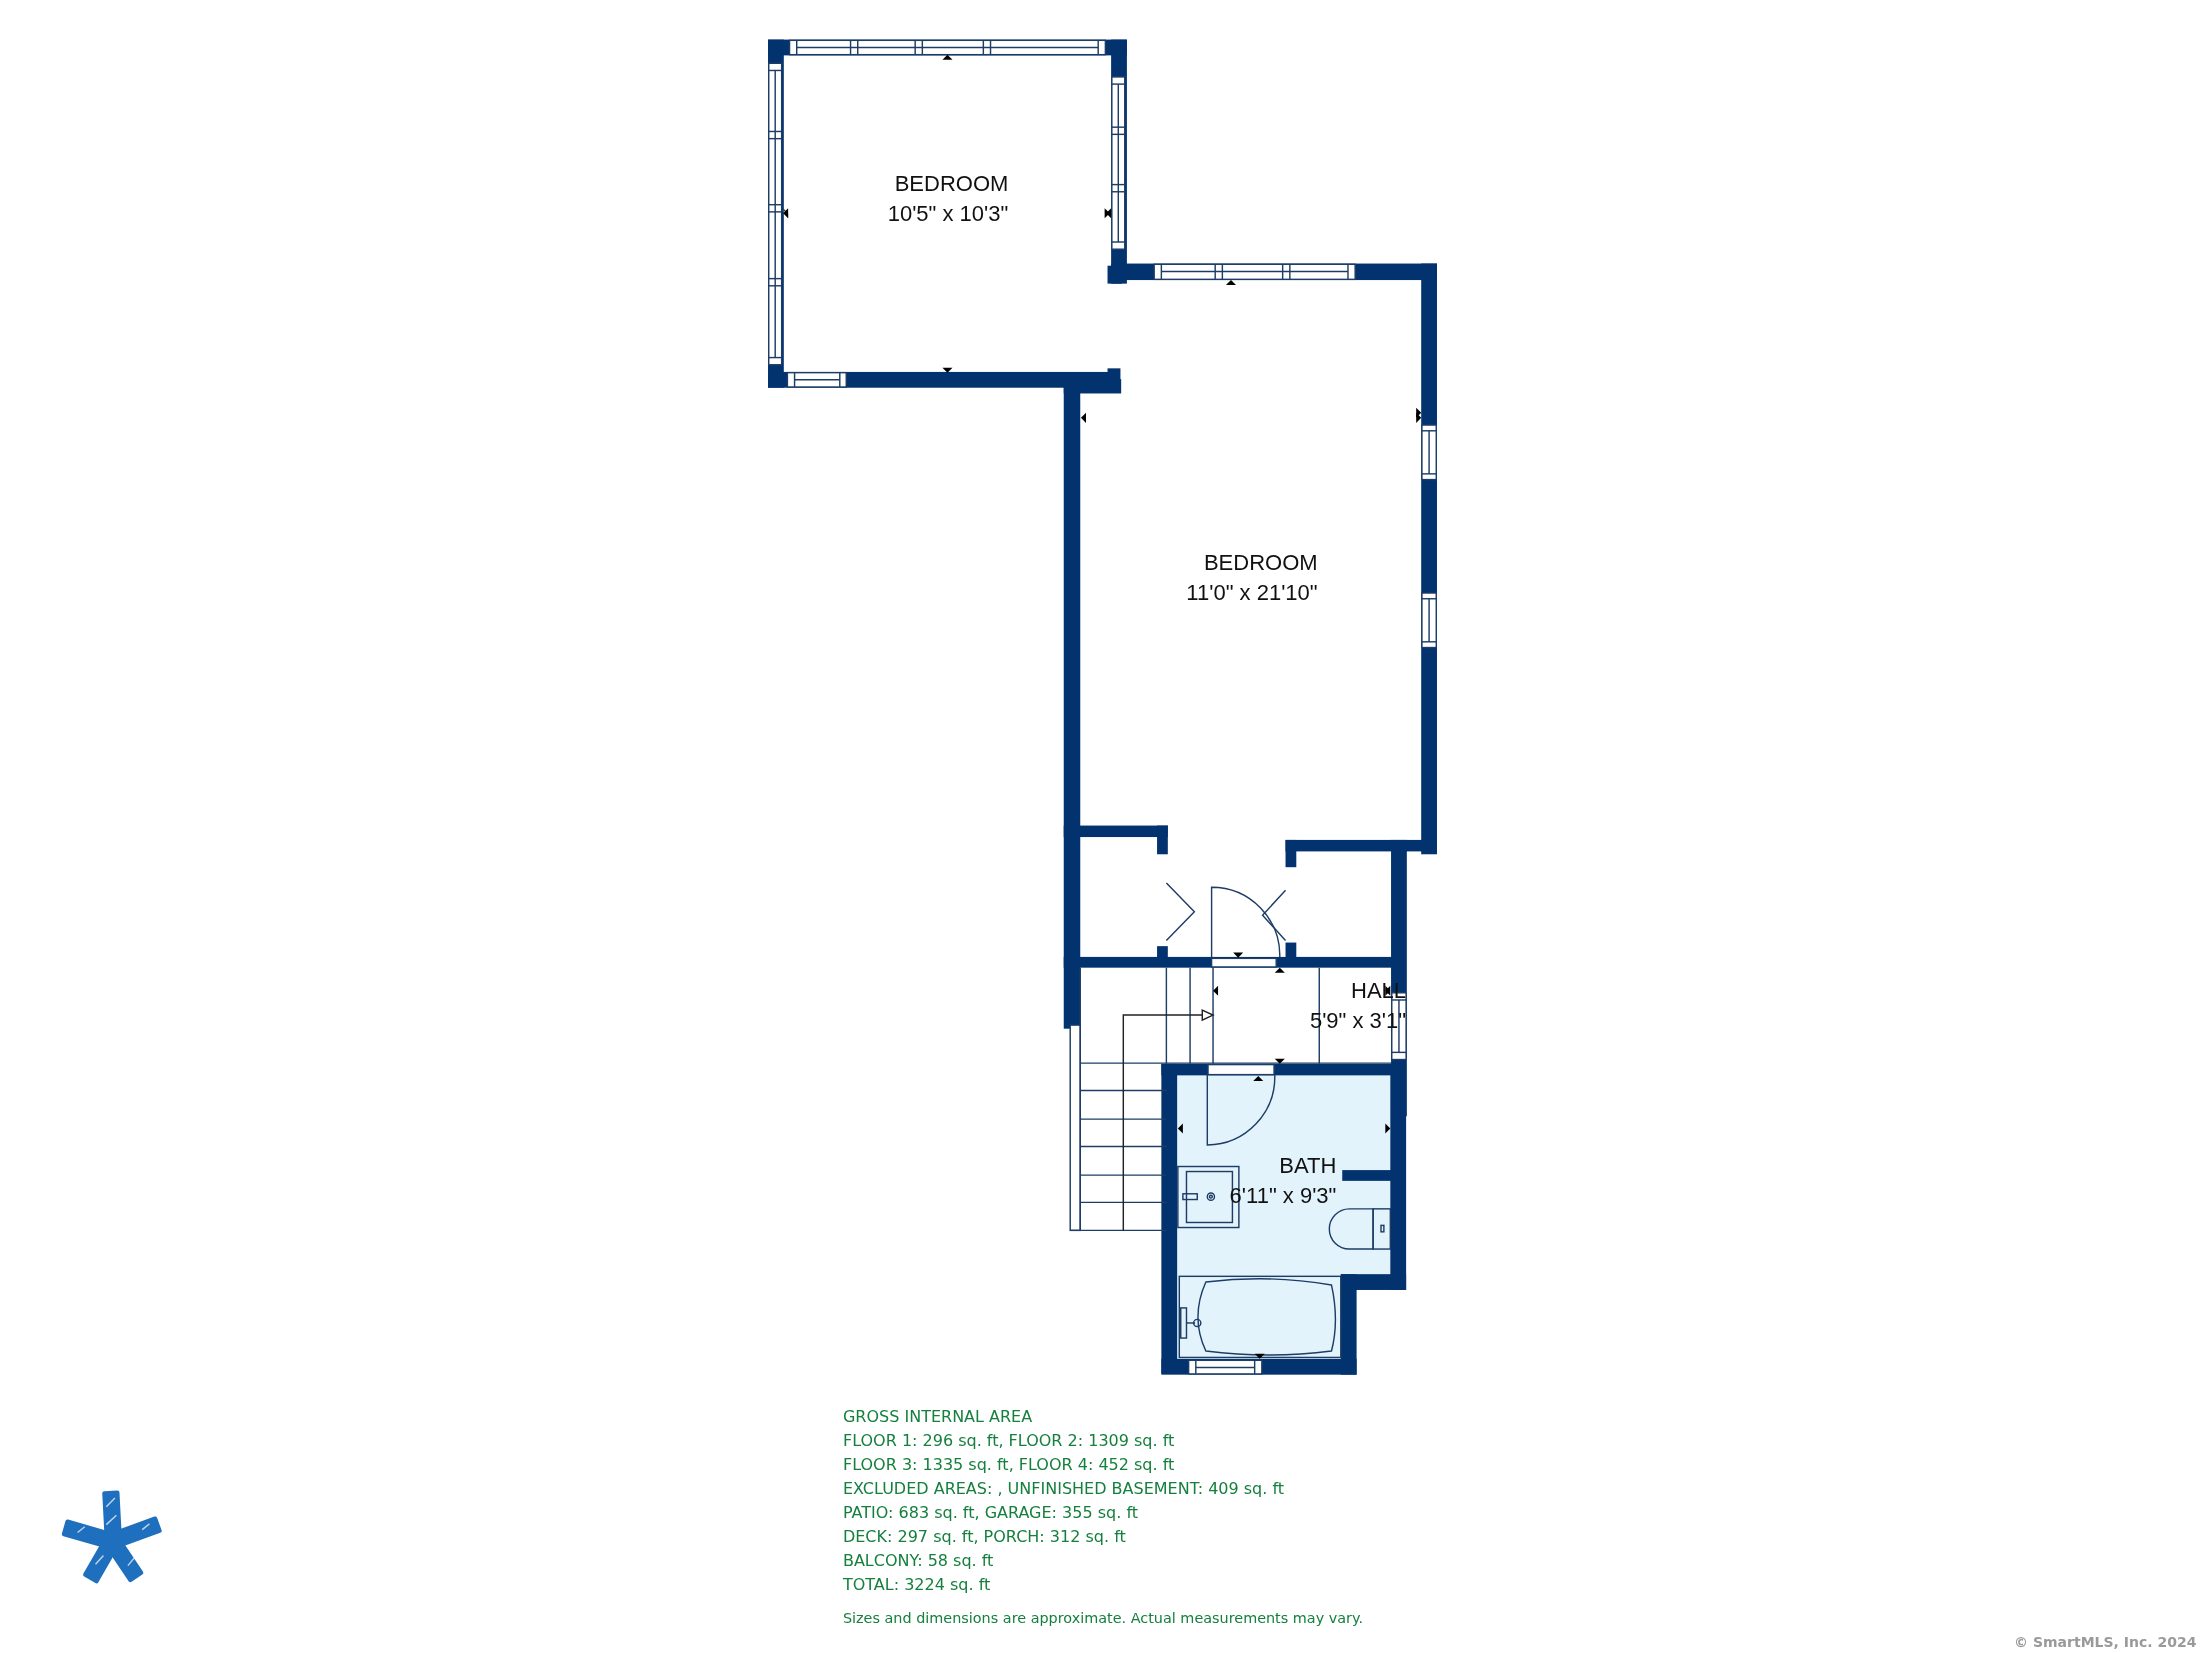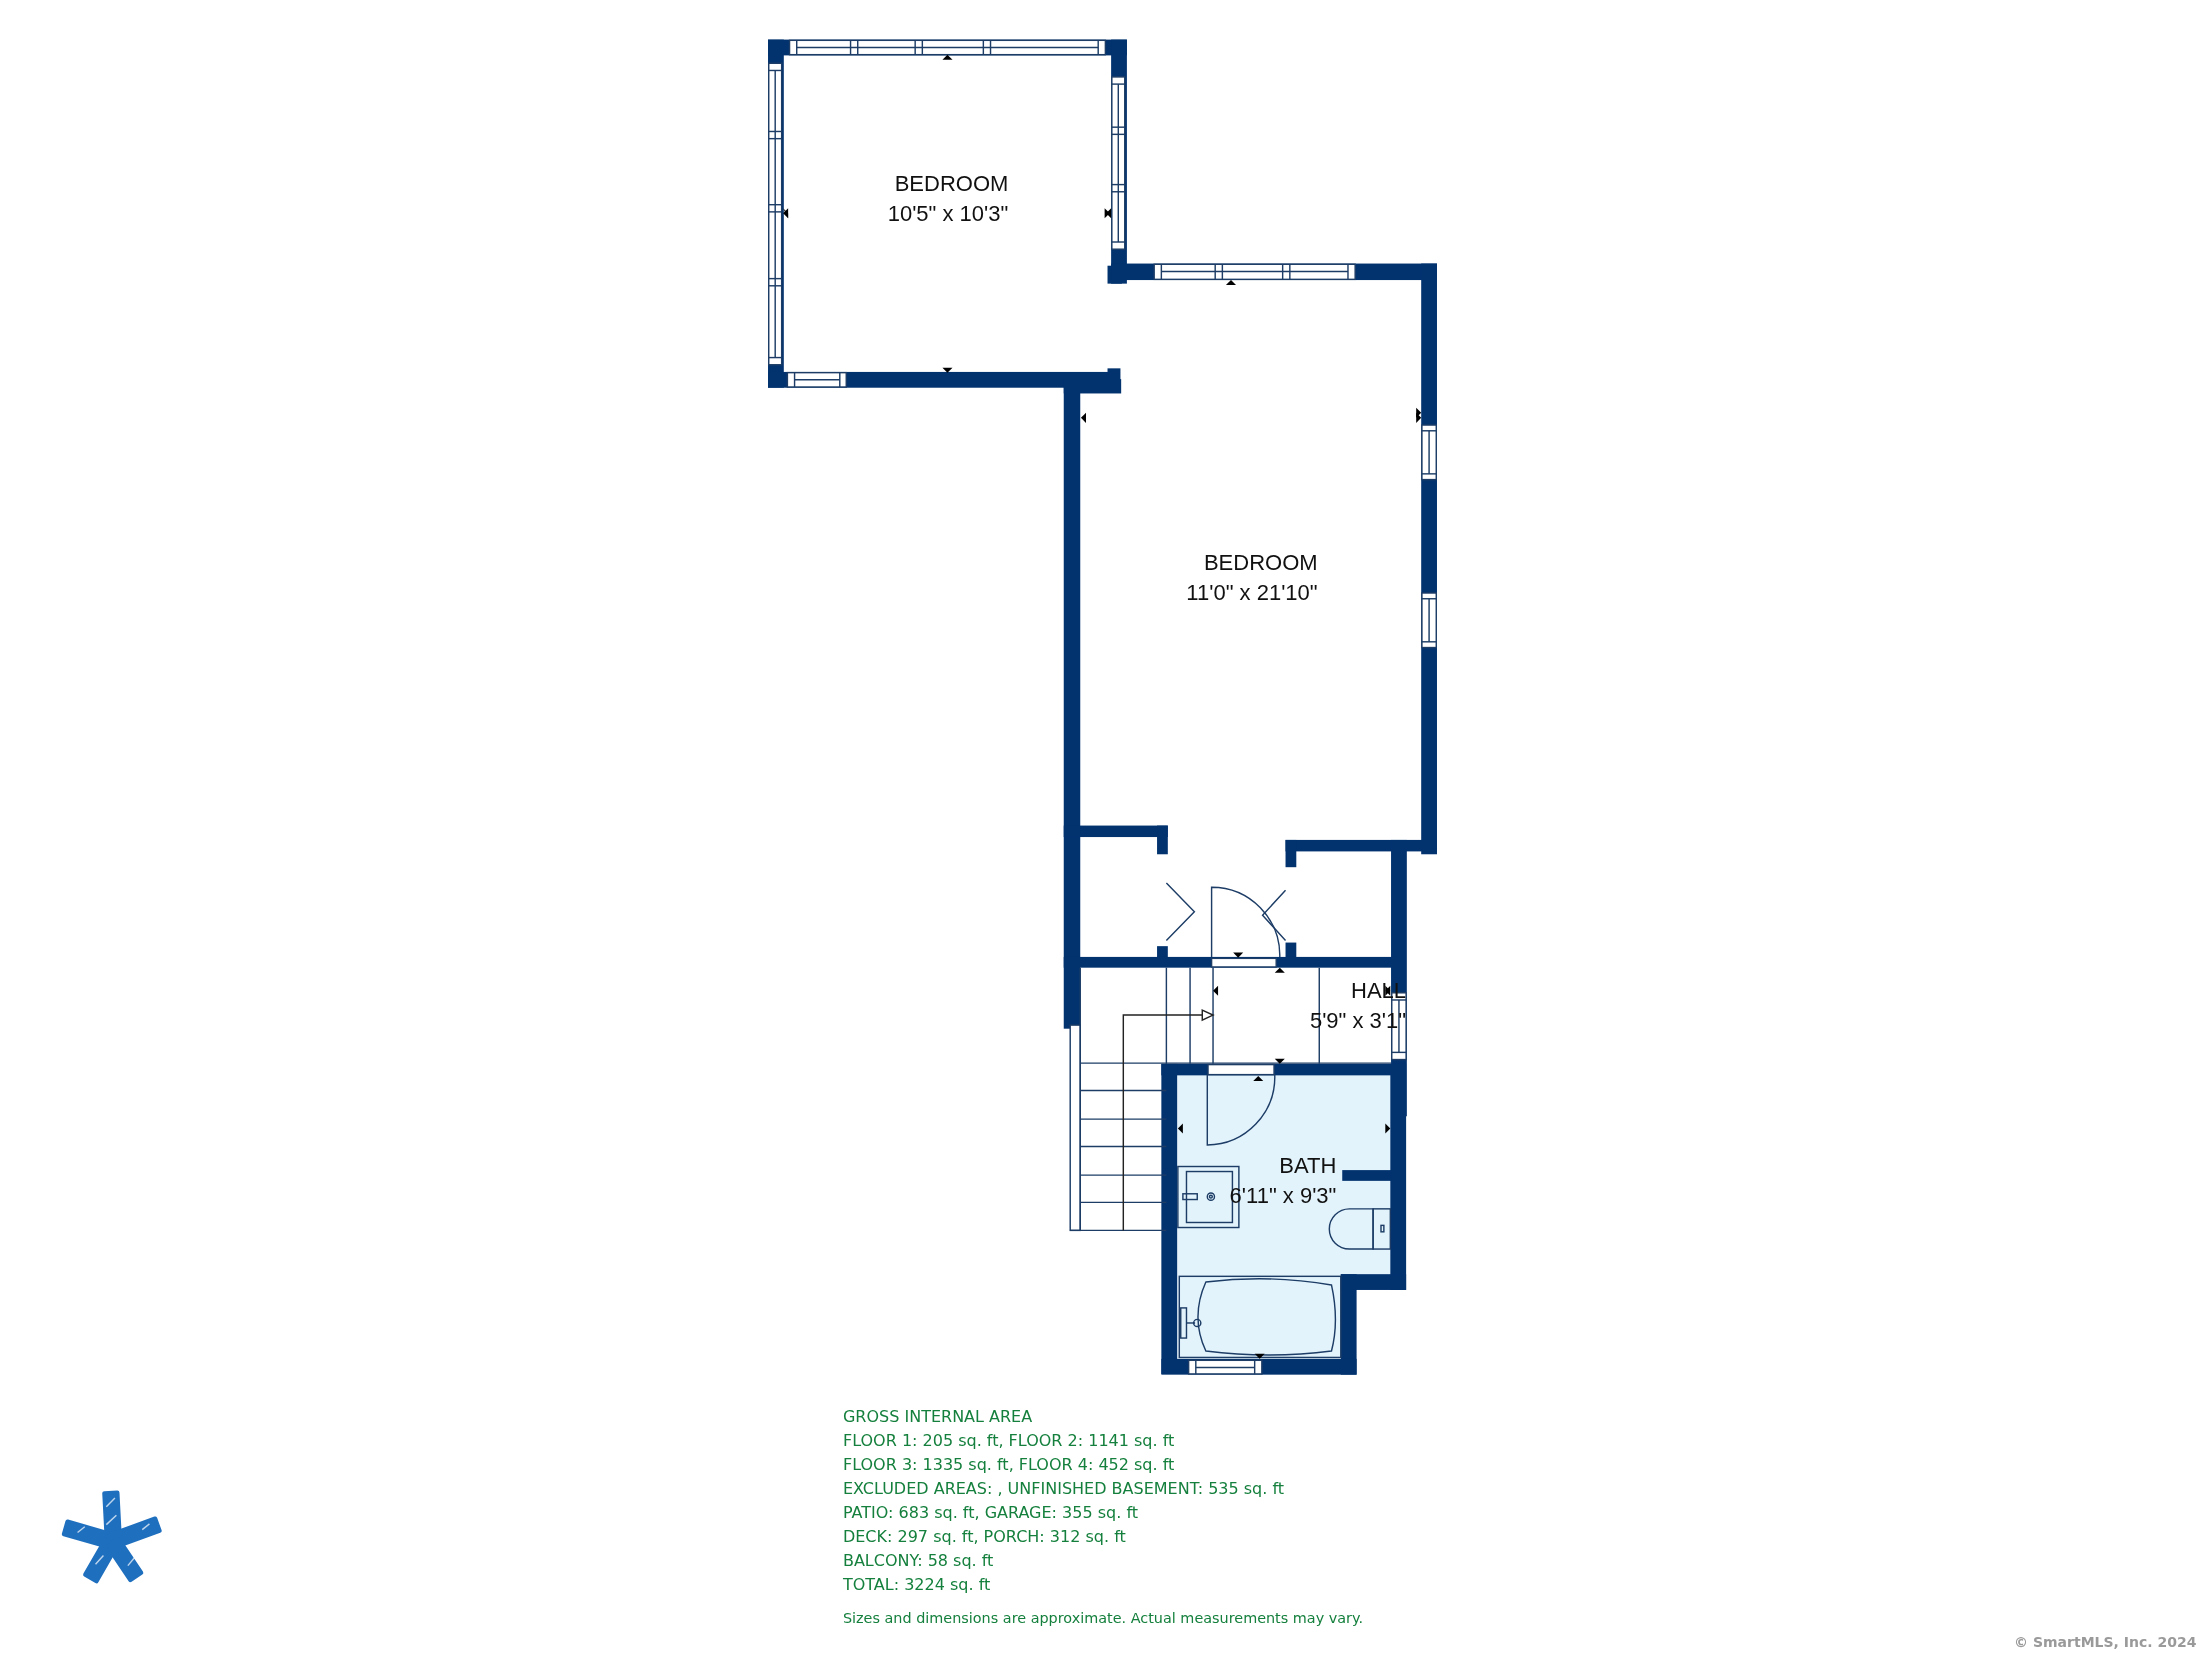--- a/index.html
+++ b/index.html
@@ -206,23 +206,23 @@
   <div>HALL</div>
   <div>5'9" x 3'1"</div>
 </div>
 <div class="room-label" style="left:1283px; top:1151px;">
   <div>BATH</div>
   <div>6'11" x 9'3"</div>
 </div>
 
 <div class="summary">
   <div>GROSS INTERNAL AREA</div>
-  <div>FLOOR 1: 205 sq. ft, FLOOR 2: 1141 sq. ft</div>
+  <div>FLOOR 1: 296 sq. ft, FLOOR 2: 1309 sq. ft</div>
   <div>FLOOR 3: 1335 sq. ft, FLOOR 4: 452 sq. ft</div>
-  <div>EXCLUDED AREAS: , UNFINISHED BASEMENT: 535 sq. ft</div>
+  <div>EXCLUDED AREAS: , UNFINISHED BASEMENT: 409 sq. ft</div>
   <div>PATIO: 683 sq. ft, GARAGE: 355 sq. ft</div>
   <div>DECK: 297 sq. ft, PORCH: 312 sq. ft</div>
   <div>BALCONY: 58 sq. ft</div>
   <div>TOTAL: 3224 sq. ft</div>
   <div class="note">Sizes and dimensions are approximate. Actual measurements may vary.</div>
 </div>
 
 <svg class="logo" viewBox="0 0 160 150" xmlns="http://www.w3.org/2000/svg">
   <g fill="#1f6fbf">
     <rect x="66" y="8" width="24" height="70" rx="3" transform="rotate(-3 78 43)"></rect>

